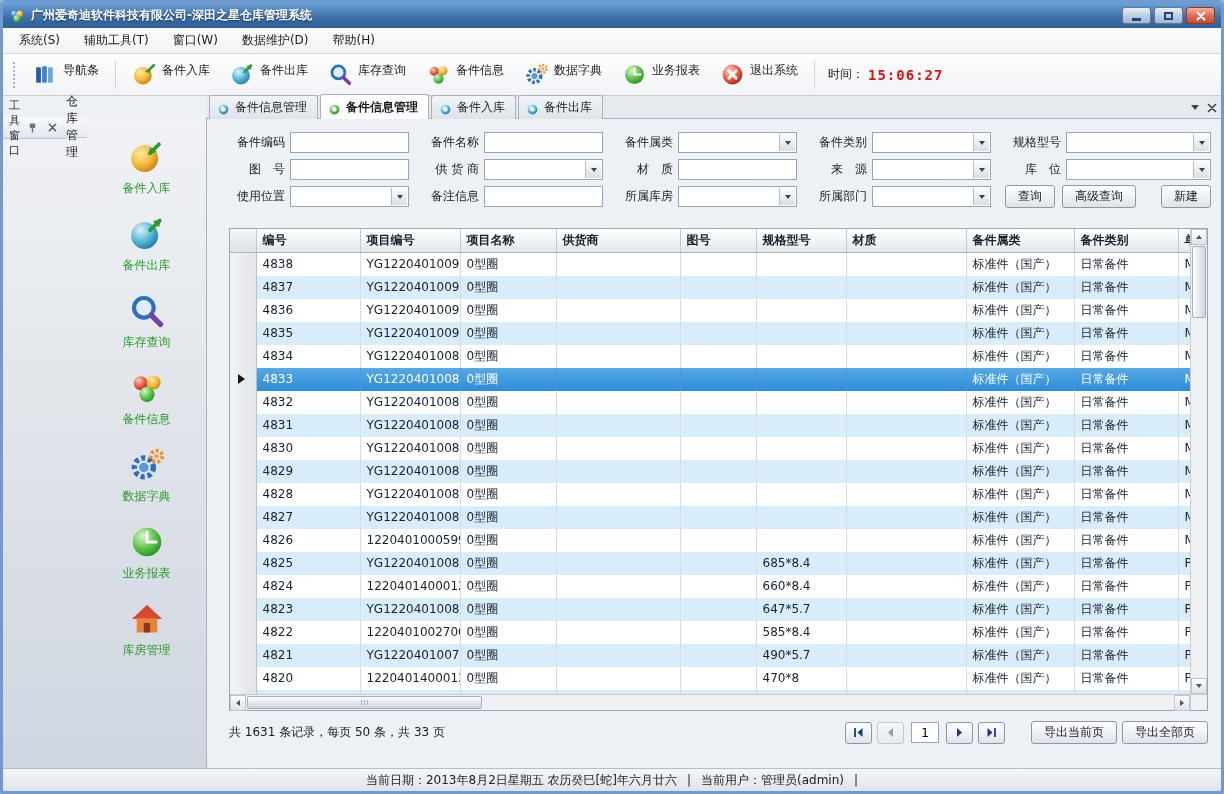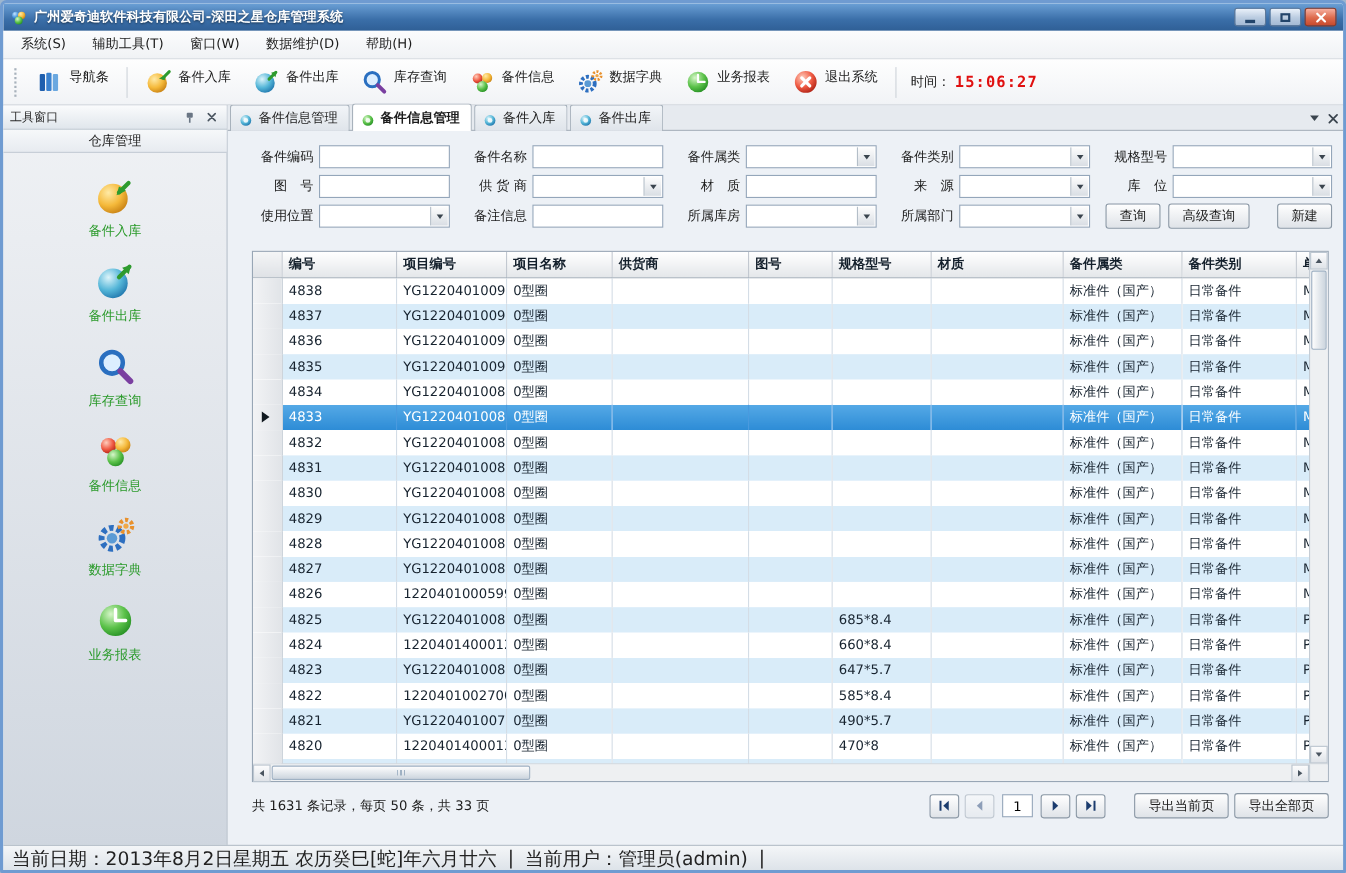--- a/index.html
+++ b/index.html
@@ -51,21 +51,21 @@
   .tb-label { font-size:12px; color:#1c1c1c; white-space:nowrap; }
   .tb-sep { width:1px; height:28px; background:#cdd3da; margin:0 5px; }
   .time-box { display:flex; align-items:center; gap:4px; padding:0 6px; }
   .time-label { font-size:12px; color:#1c1c1c; }
   .time-value { font-family:"DejaVu Sans Mono", monospace; font-size:14px; font-weight:700; color:#e01010; letter-spacing:1px; }
 
   
   .body { flex: 1; display: flex; min-height: 0; }
 
   
-  .sidebar { width: 204px; flex: 0 0 204px; border-right: 1px solid #aab4c0; display:flex; flex-direction:column; background: linear-gradient(#f0f2f5, #cfd6df); }
+  .sidebar { width: 204px; flex: 0 0 204px; border-right: 1px solid #aab4c0; display:flex; flex-direction:row; background: linear-gradient(#f0f2f5, #cfd6df); margin-top: 21px; }
   .sidebar-header { height:22px; flex:0 0 22px; background: linear-gradient(#fafbfc,#e0e6ec); border-bottom:1px solid #b8c2cc; display:flex; align-items:center; padding:0 6px; gap:4px; }
   .sidebar-header-title { flex:1; font-size:11px; color:#2a2a2a; }
   .sh-btn { width:16px; height:15px; display:flex; align-items:center; justify-content:center; cursor:pointer; border-radius:2px; }
   .sidebar-caption { height:21px; flex:0 0 21px; background: linear-gradient(#f6f8fa,#e7ebf0); border-bottom:1px solid #c2cad4; display:flex; align-items:center; justify-content:center; font-size:12px; color:#1c1c1c; }
   .sidebar-items { flex:1; overflow:hidden; padding-top:12px; }
   .side-item { width:100%; text-align:center; padding:9px 0; cursor:pointer; }
   .side-label { display:block; margin-top:4px; font-size:12px; color:#2a9a2a; }
 
   
   .main { flex:1; display:flex; flex-direction:column; min-width:0; background:#edf1f6; }
@@ -128,21 +128,21 @@
   .pager { flex:0 0 31px; margin:6px 13px 0 22px; display:flex; align-items:center; font-size:12px; color:#1c1c1c; }
   .pager-summary { white-space:nowrap; }
   .pager-controls { margin-left:auto; display:flex; align-items:center; gap:5px; }
   .nav-btn { width:27px; height:22px; border:1px solid #8b98a5; border-radius:3px; background:linear-gradient(#ffffff,#dfe3e8); display:flex; align-items:center; justify-content:center; cursor:pointer; }
   .nav-btn.disabled { opacity:.45; }
   .page-input { width:28px; height:21px; border:1px solid #94a6ba; text-align:center; font-size:12px; font-family:inherit; margin:0 2px; }
   .export-gap { width:16px; }
 
   
   .statusbar { height:23px; flex:0 0 23px; background:linear-gradient(#f4f6f8,#dde3e9); border-top:1px solid #b4bec8;
-               display:flex; align-items:center; gap:10px; padding:11px 8px; font-size:17px; color:#222; }
+               display:flex; align-items:center; gap:10px; padding:11px 8px; font-size:12px; color:#222;justify-content:center; }
   .filler { flex:1; }
 
   svg { display:block; }
 </style>
 </head>
 <body>
 
 <svg width="0" height="0" style="position:absolute">
   <defs>
     <radialGradient id="g-gold" cx="35%" cy="30%" r="80%">
@@ -384,20 +384,30 @@
         <div class="side-item">
           <span>
             <svg width="38" height="38" viewBox="0 0 24 24" style="margin:0 auto">
                 <circle cx="12" cy="12" r="9" fill="url(#g-green)"></circle>
                 <path d="M12 12 V5.8 M12 12 H17.8" stroke="#fff" stroke-width="2" fill="none" stroke-linecap="round"></path>
               </svg>
           </span>
           <span class="side-label">业务报表</span>
         </div>
 
+        <div class="side-item">
+          <span>
+            <svg width="38" height="38" viewBox="0 0 24 24" style="margin:0 auto">
+                <path d="M2.5 12 L12 3 L21.5 12 Z" fill="#d64a2e"></path>
+                <rect x="5.5" y="11.5" width="13" height="9" fill="#e8853a"></rect>
+                <rect x="10" y="14.5" width="4" height="6" fill="#8a3a1a"></rect>
+              </svg>
+          </span>
+          <span class="side-label">库房管理</span>
+        </div>
 
       </div>
     </div>
 
     <div class="main">
 
       <div class="tabbar">
         <span class="tab">
           <svg width="13" height="13" viewBox="0 0 24 24">
               <circle cx="12" cy="12" r="9" fill="url(#g-cyan)"></circle>

